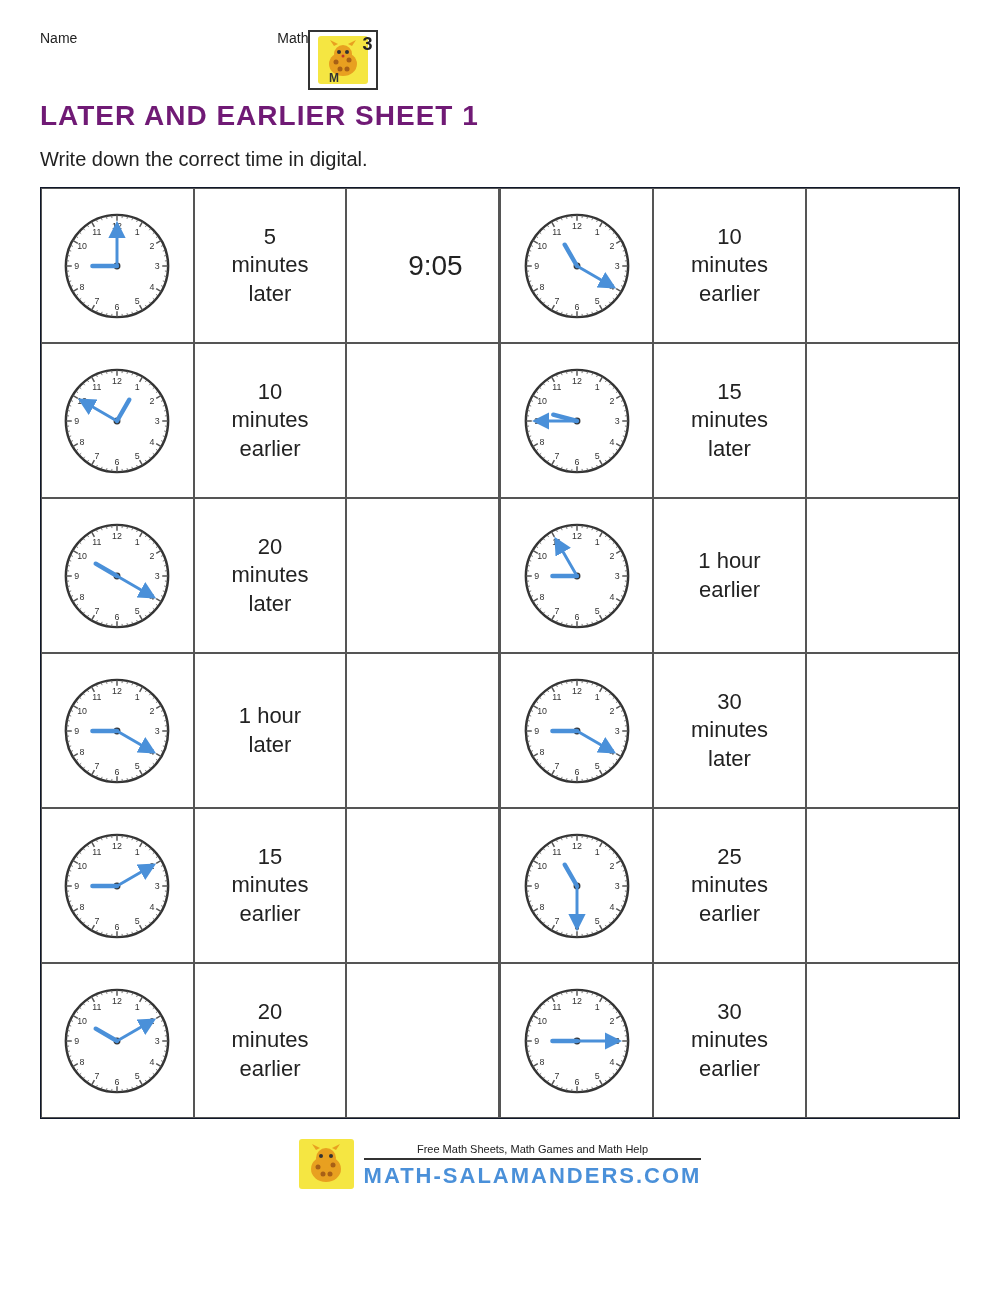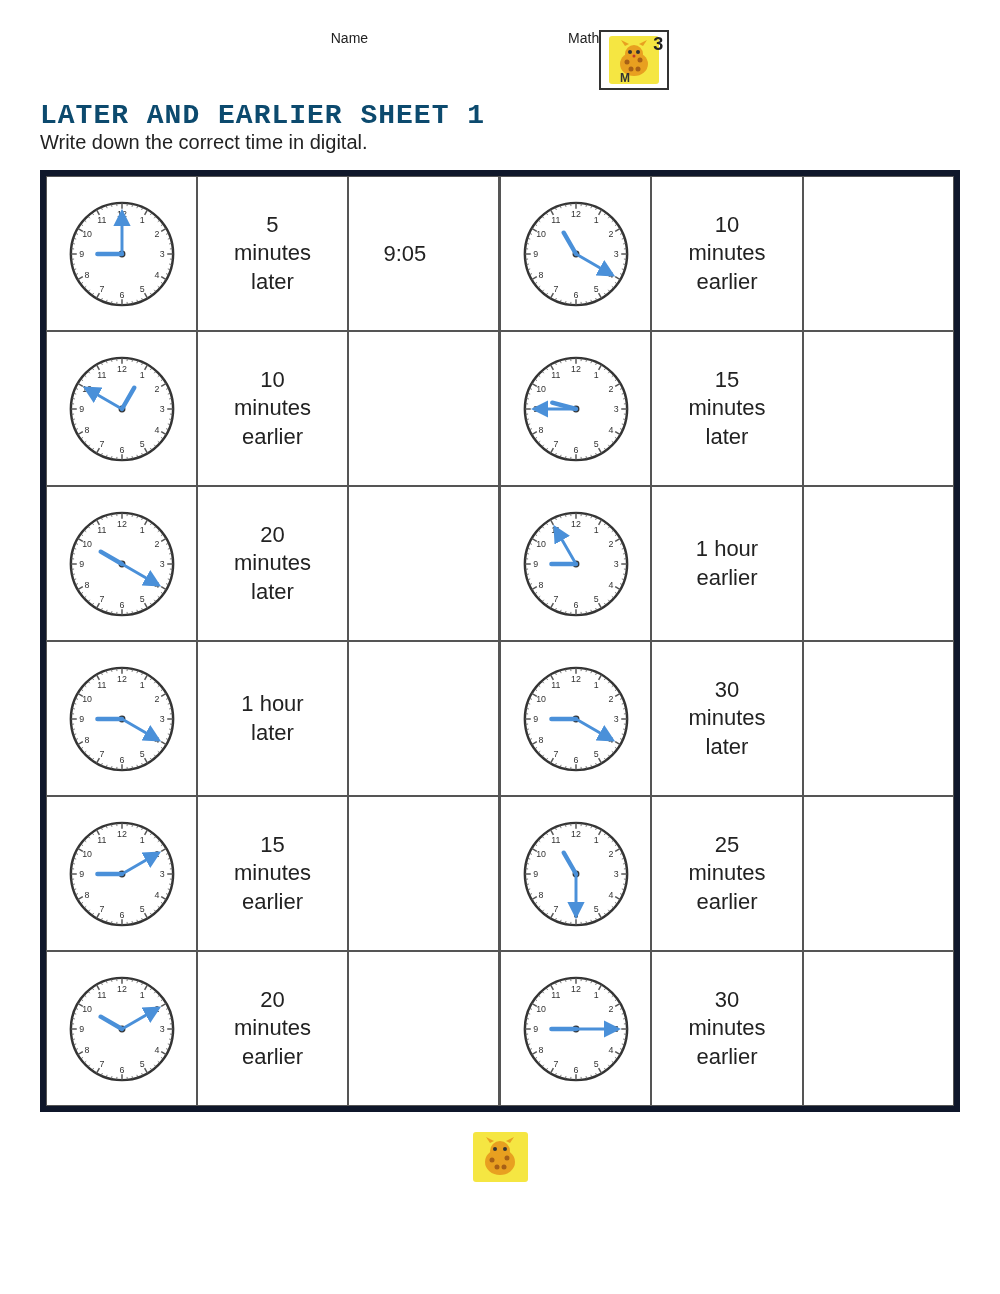--- a/index.html
+++ b/index.html
@@ -6,21 +6,21 @@
     body {
       background: #fff;
       font-family: Arial, sans-serif;
       width: 1000px;
       min-height: 1294px;
       padding: 30px 40px 20px 40px;
       color: #222;
     }
     .top-meta {
       display: flex;
-      justify-content: center;
+      justify-content: flex-start;
       align-items: flex-start;
       margin-bottom: 10px;
     }
     .meta-left { display: flex; gap: 200px; font-size: 14px; }
     .logo-box {
       border: 2px solid #333;
       width: 70px;
       height: 60px;
       display: flex;
       align-items: center;
@@ -34,35 +34,35 @@
       right: 4px;
       font-weight: bold;
       font-size: 18px;
       color: #222;
     }
     .logo-img {
       width: 50px;
       height: 48px;
     }
     h1 {
-      color: #0c4a6e;
+      color: #701a75;
       font-size: 28px;
       font-weight: bold;
+      margin-bottom: 16px;
       letter-spacing: 1px;
-      font-family: Liberation Mono, monospace;
     }
     .instruction {
       font-size: 20px;
       margin-bottom: 16px;
     }
     .worksheet {
       display: grid;
       grid-template-columns: 1fr 1fr;
       gap: 0;
-      border: 6px solid #0f172a;
+      border: 1px solid #0f172a;
     }
     .half {
       display: grid;
       grid-template-columns: 1fr 1fr 1fr;
       border-right: 1px solid #555;
     }
     .half:last-child { border-right: none; }
     .cell {
       border: 1px solid #555;
       display: flex;
@@ -71,22 +71,22 @@
       min-height: 155px;
       padding: 6px;
     }
     .cell-clock { min-width: 135px; }
     .cell-label {
       font-size: 22px;
       text-align: center;
       line-height: 1.3;
     }
     .cell-answer {
-      font-size: 22px;
-      text-align: left;
+      font-size: 28px;
+      text-align: right;
       min-width: 80px;
     }
     .footer {
       display: flex;
       align-items: center;
       justify-content: center;
       margin-top: 20px;
       gap: 10px;
     }
     .footer-text {
@@ -1262,13 +1262,18 @@
       <circle cx="22" cy="17" r="2" fill="#333"></circle>
       <circle cx="32" cy="17" r="2" fill="#333"></circle>
       <circle cx="19" cy="28" r="2.5" fill="#8B4513" opacity="0.7"></circle>
       <circle cx="34" cy="26" r="2.5" fill="#8B4513" opacity="0.7"></circle>
       <circle cx="24" cy="35" r="2.5" fill="#8B4513" opacity="0.7"></circle>
       <circle cx="31" cy="35" r="2.5" fill="#8B4513" opacity="0.7"></circle>
       <polygon points="17,11 13,5 21,9" fill="#e8a020"></polygon>
       <polygon points="37,11 41,5 33,9" fill="#e8a020"></polygon>
     </svg>
   </div>
+  <div>
+    <div class="footer-text">Free Math Sheets, Math Games and Math Help</div>
+    <hr style="border:1px solid #333; margin: 3px 0;">
+    <div class="footer-logo">MATH-SALAMANDERS.COM</div>
+  </div>
 </div>
 
 </body></html>

